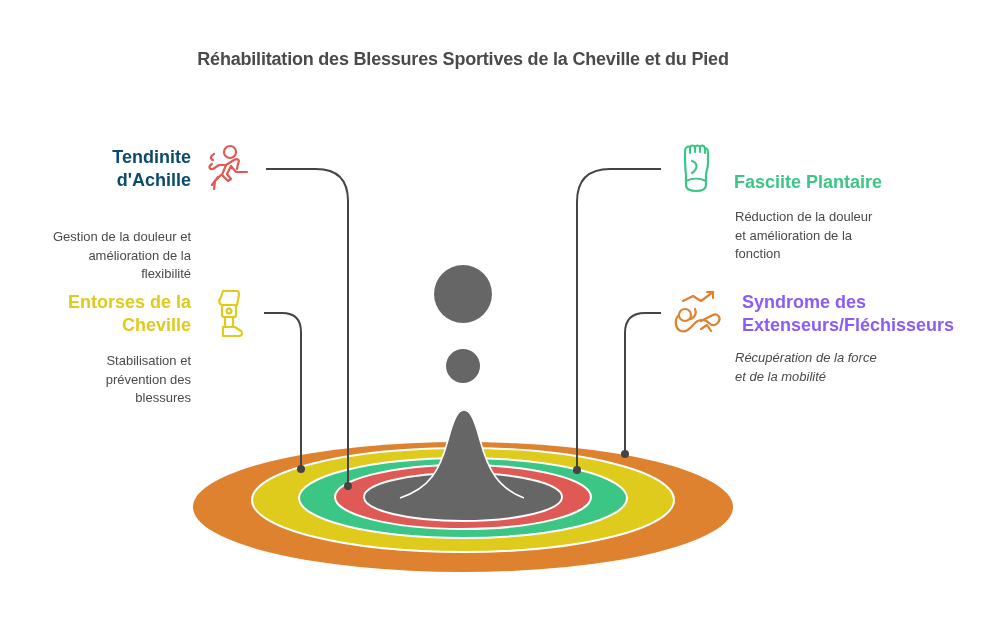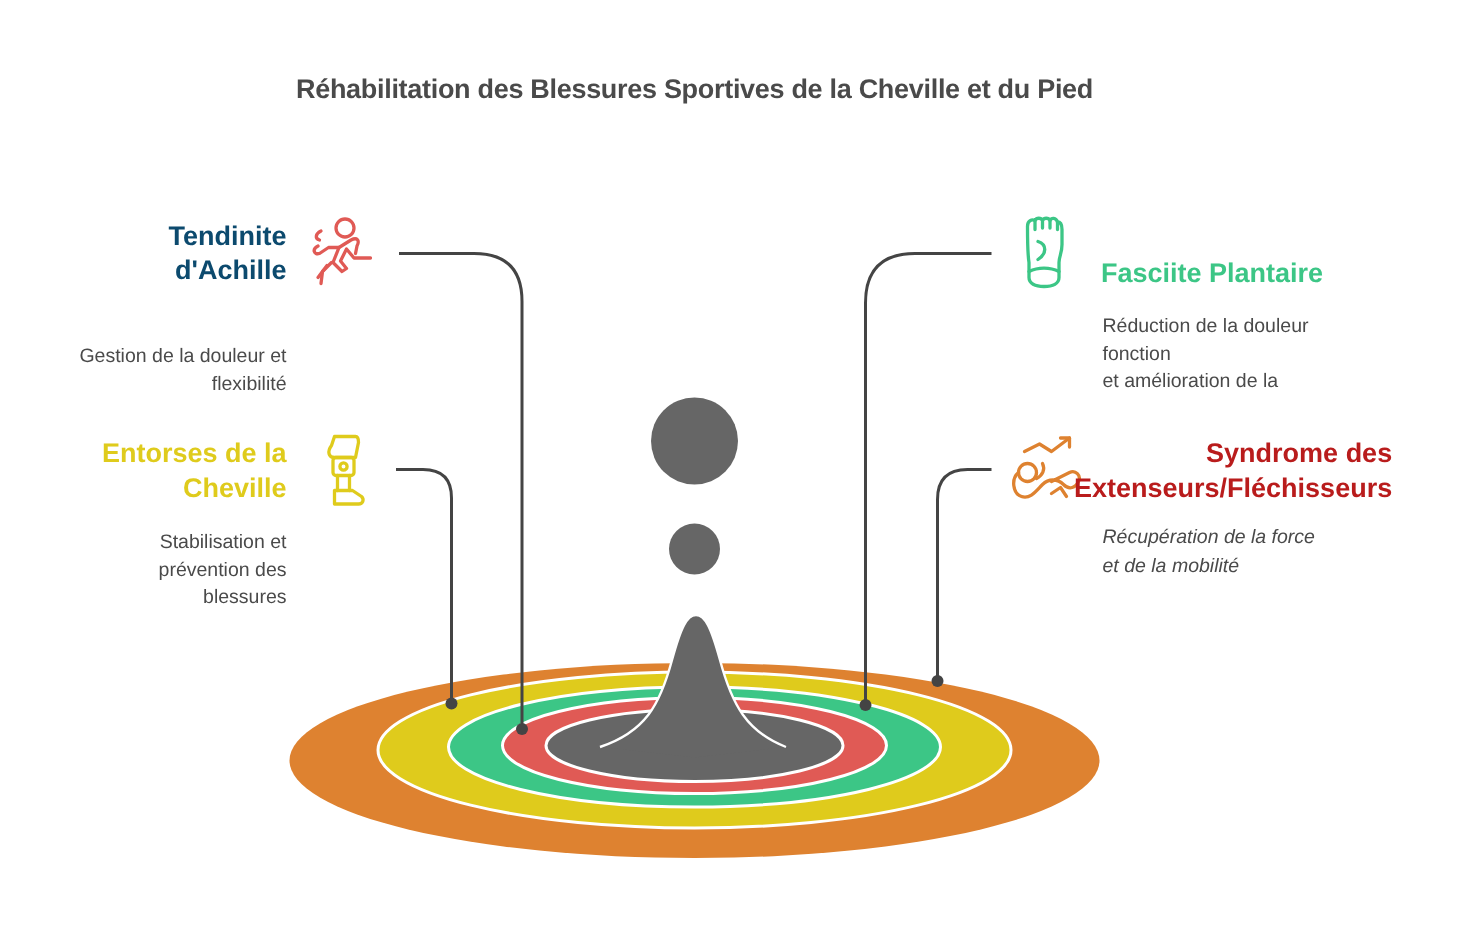--- a/index.html
+++ b/index.html
@@ -54,20 +54,21 @@
   <svg class="icon" style="left:204px; top:143px;" width="50" height="50" viewBox="0 0 50 50" fill="none" stroke="#e05a55" stroke-width="2.2" stroke-linecap="round" stroke-linejoin="round">
     <circle cx="26" cy="9" r="6"></circle>
     <path d="M10 11 C6 13 6 16 9 17"></path>
     <path d="M8 21 C4 23 5 27 9 26 L15 22 L22 22 L18 32 L24 38 L27 36 L23 31 L27 23 L32 29 L43 29"></path>
     <path d="M22 22 L30 17 C34 15 36 17 34 21 L33 26"></path>
     <path d="M17 32 L11 38 L10 46"></path>
     <path d="M14 34 L8 42"></path>
   </svg>
   <div class="desc right-align" style="right:795px; top:208px;margin-top:20px;">
     <div>Gestion de la douleur et</div>
+    <div>amélioration de la</div>
     <div>flexibilité</div>
   </div>
 </div>
 
 <div>
   <div class="heading right-align" style="right:795px; top:291px; color:#dfcb1c;">
     <div>Entorses de la</div>
     <div>Cheville</div>
   </div>
   <svg class="icon" style="left:213px; top:287px;" width="34" height="52" viewBox="0 0 34 52" fill="none" stroke="#dfcb1c" stroke-width="2.2" stroke-linecap="round" stroke-linejoin="round">
@@ -89,35 +90,35 @@
     <path d="M5 8 C5 4 8 3 10 4 C11 2 14 2 15 4 C16 2 19 2 20 4 C21 2 24 2 25 5 C27 5 28 7 28 10 L28 20 C28 26 26 28 26 32 L26 42 C26 46 22 48 16 48 C10 48 6 46 6 42 L6 32 C5 26 5 16 5 8 Z"></path>
     <path d="M10 4 L10 10 M15 4 L15 9 M20 4 L20 9 M25 5 L25 10"></path>
     <path d="M12 18 C18 20 18 26 12 30"></path>
     <path d="M6 38 C12 35 20 35 26 38"></path>
   </svg>
   <div class="heading left-align" style="left:734px; top:171px; color:#3cc686;">
     <div>Fasciite Plantaire</div>
   </div>
   <div class="desc left-align" style="left:735px; top:208px;">
     <div>Réduction de la douleur</div>
+    <div>et amélioration de la</div>
     <div>fonction</div>
-    <div>et amélioration de la</div>
   </div>
 </div>
 
 <div>
   <svg class="icon" style="left:671px; top:289px;" width="52" height="48" viewBox="0 0 52 48" fill="none" stroke="#de8230" stroke-width="2.2" stroke-linecap="round" stroke-linejoin="round">
     <path d="M12 12 L22 7 L30 12 L42 3"></path>
     <path d="M36 3 L42 3 L42 9"></path>
     <circle cx="14" cy="26" r="6"></circle>
     <path d="M8 26 C3 30 4 40 10 42 C16 44 20 38 24 34 C28 30 34 30 38 34 C42 38 46 36 48 32 C50 28 46 24 42 26 L30 32"></path>
     <path d="M20 30 C24 28 26 24 24 20"></path>
     <path d="M30 40 L36 36 L40 42"></path>
   </svg>
-  <div class="heading left-align" style="left:716px; top:291px; color:#b91c1c;text-align:right;">
+  <div class="heading left-align" style="left:742px; top:291px; color:#8b5cf6;">
     <div>Syndrome des</div>
     <div>Extenseurs/Fléchisseurs</div>
   </div>
   <div class="desc left-align" style="left:735px; top:349px;font-style:italic;">
     <div>Récupération de la force</div>
     <div>et de la mobilité</div>
   </div>
 </div>
 
 </body></html>

